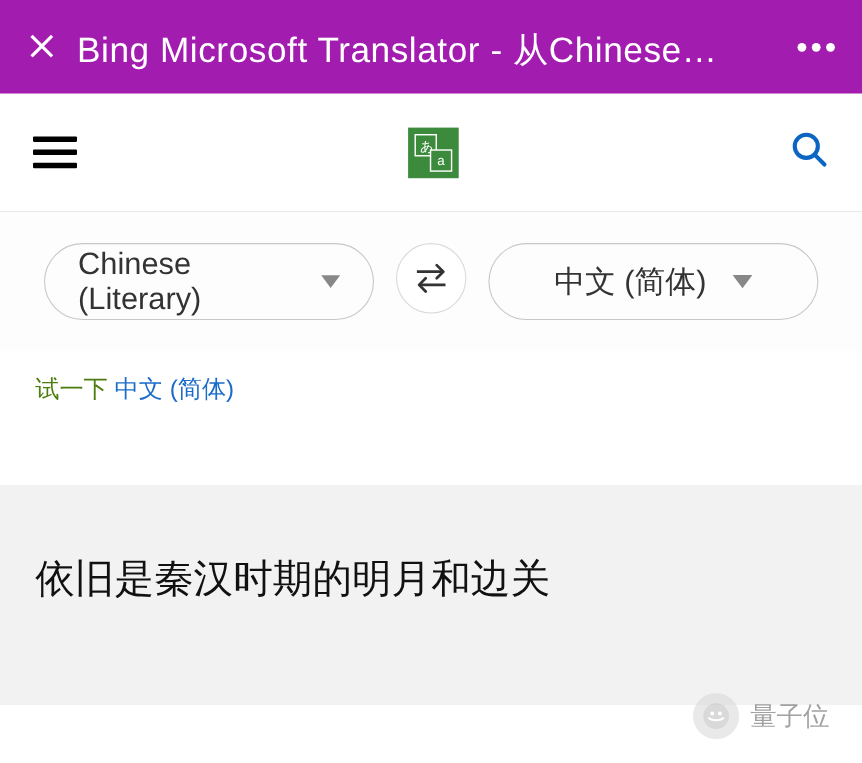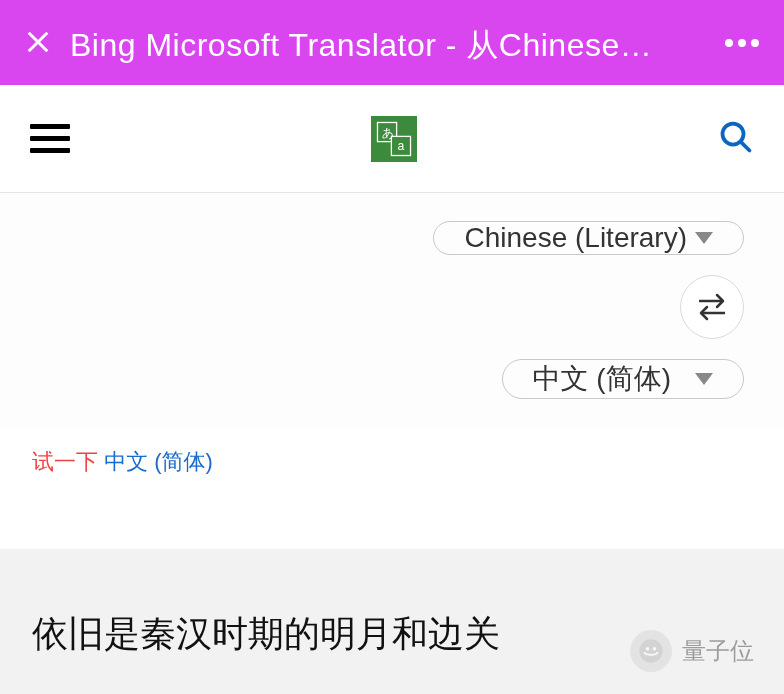--- a/index.html
+++ b/index.html
@@ -8,21 +8,21 @@
       box-sizing: border-box;
     }
     body {
       width: 784px;
       height: 694px;
       font-family: -apple-system, "Segoe UI", "Microsoft YaHei", "PingFang SC", sans-serif;
       background: #ffffff;
       overflow: hidden;
     }
     .title-bar {
-      background: #d946ef;
+      background: #a21caf;
       height: 85px;
       display: flex;
       align-items: flex-start;
       padding: 24px 24px 0 24px;
       color: #ffffff;
     }
     .title-bar .close-btn {
       display: flex;
       align-items: center;
       margin-right: 18px;
@@ -75,25 +75,24 @@
     .translator-logo svg {
       width: 40px;
       height: 40px;
     }
     .search-icon svg {
       width: 36px;
       height: 36px;
     }
     .lang-selector {
       display: flex;
-      align-items: flex-end;
+      align-items: flex-start;
       gap: 20px;
       padding: 28px 40px;
       background: #fdfdfd;
-      flex-direction: column;
     }
     .lang-pill {
       flex: 1;
       height: 70px;
       border: 1px solid #c8c8c8;
       border-radius: 36px;
       display: flex;
       align-items: center;
       justify-content: center;
       font-size: 28px;
@@ -115,21 +114,21 @@
       justify-content: center;
     }
     .input-area {
       padding: 20px 32px 50px 32px;
     }
     .try-row {
       font-size: 22px;
       margin-bottom: 22px;
     }
     .try-label {
-      color: #ef4444;
+      color: #4d7c0f;
       text-align: center;
     }
     .try-link {
       color: #1a6bca;
     }
     .input-text {
       font-size: 42px;
       color: #111;
       line-height: 1.4;
       position: relative;

